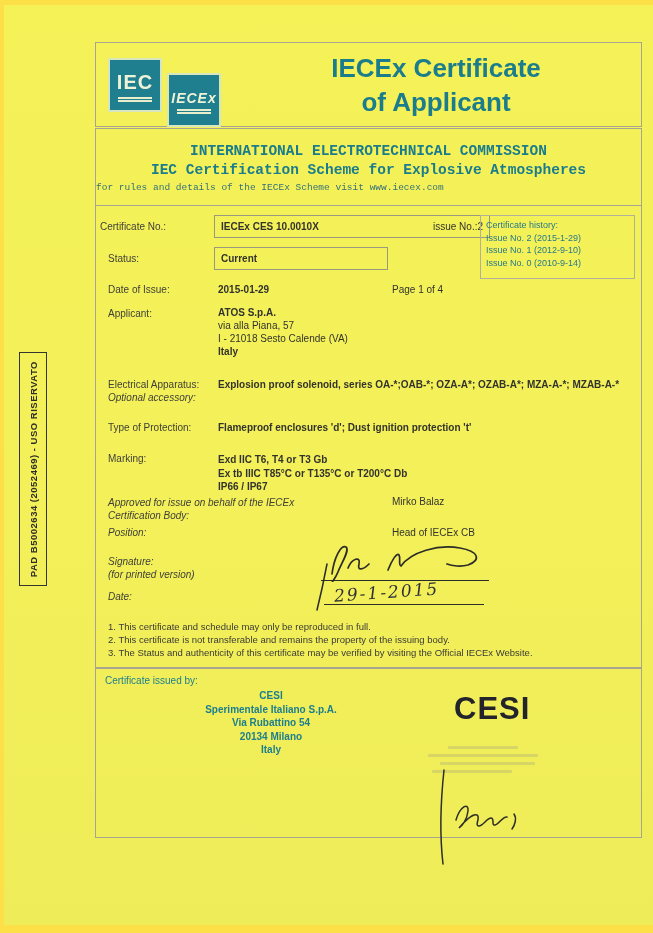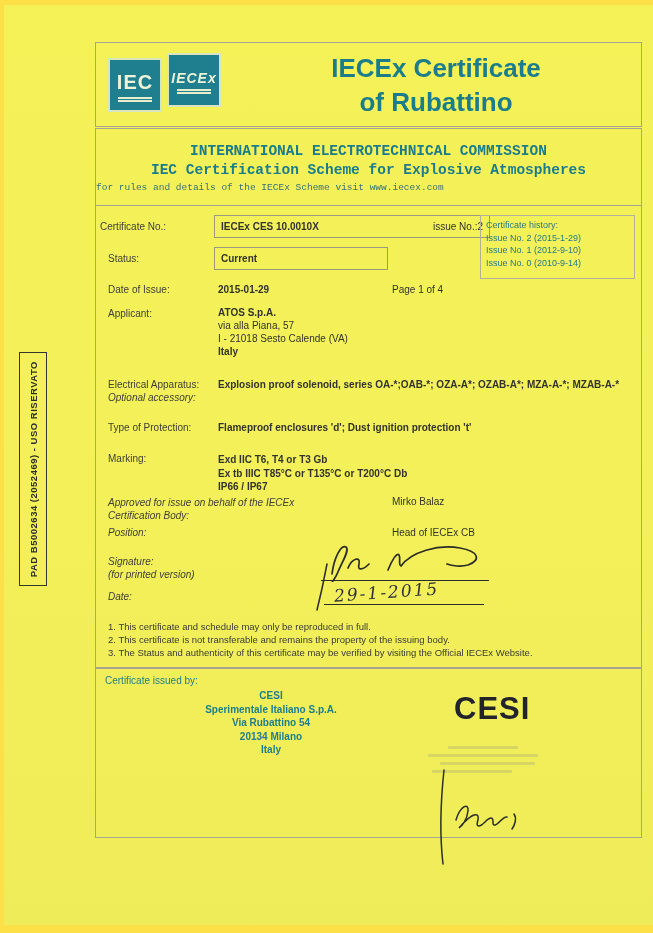--- a/index.html
+++ b/index.html
@@ -47,27 +47,27 @@
 
   <div class="vref">
     <span>PAD  B5002634 (2052469) - USO RISERVATO</span>
   </div>
 
   <div class="box" style="left:95px;top:42px;width:545px;height:83px;">
     <div class="logo" style="left:12px;top:15px;">
       <span class="lg-txt" style="font-size:20px;">IEC</span>
       <span class="lg-lines"></span>
     </div>
-    <div class="logo" style="left:71px;top:10px;">
+    <div class="logo" style="left:71px;top:30px;">
       <span class="lg-txt" style="font-size:14px;font-style:italic;">IECEx</span>
       <span class="lg-lines"></span>
     </div>
     <div class="abs title" style="left:140px;top:8px;width:400px;">
       <div>IECEx Certificate</div>
-      <div>of Rubattino</div>
+      <div>of Applicant</div>
     </div>
   </div>
 
   <div class="box" style="left:95px;top:128px;width:545px;height:76px;">
     <div style="padding-top:13px;font-family:Liberation Mono, monospace;">
       <div class="com-line">INTERNATIONAL ELECTROTECHNICAL COMMISSION</div>
       <div class="com-line">IEC Certification Scheme for Explosive Atmospheres</div>
       <div class="com-sub">for rules and details of the IECEx Scheme visit www.iecex.com</div>
     </div>
   </div>

